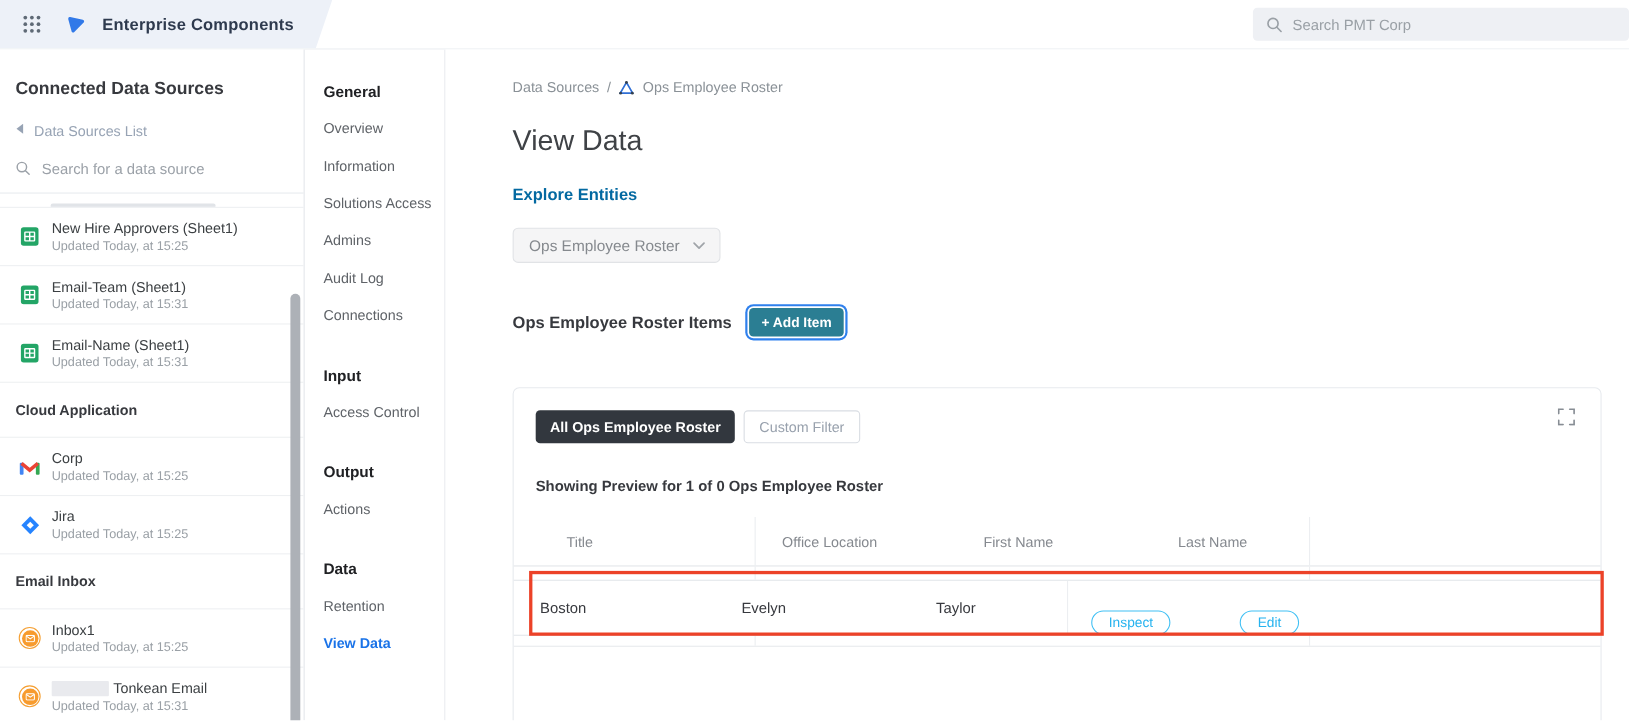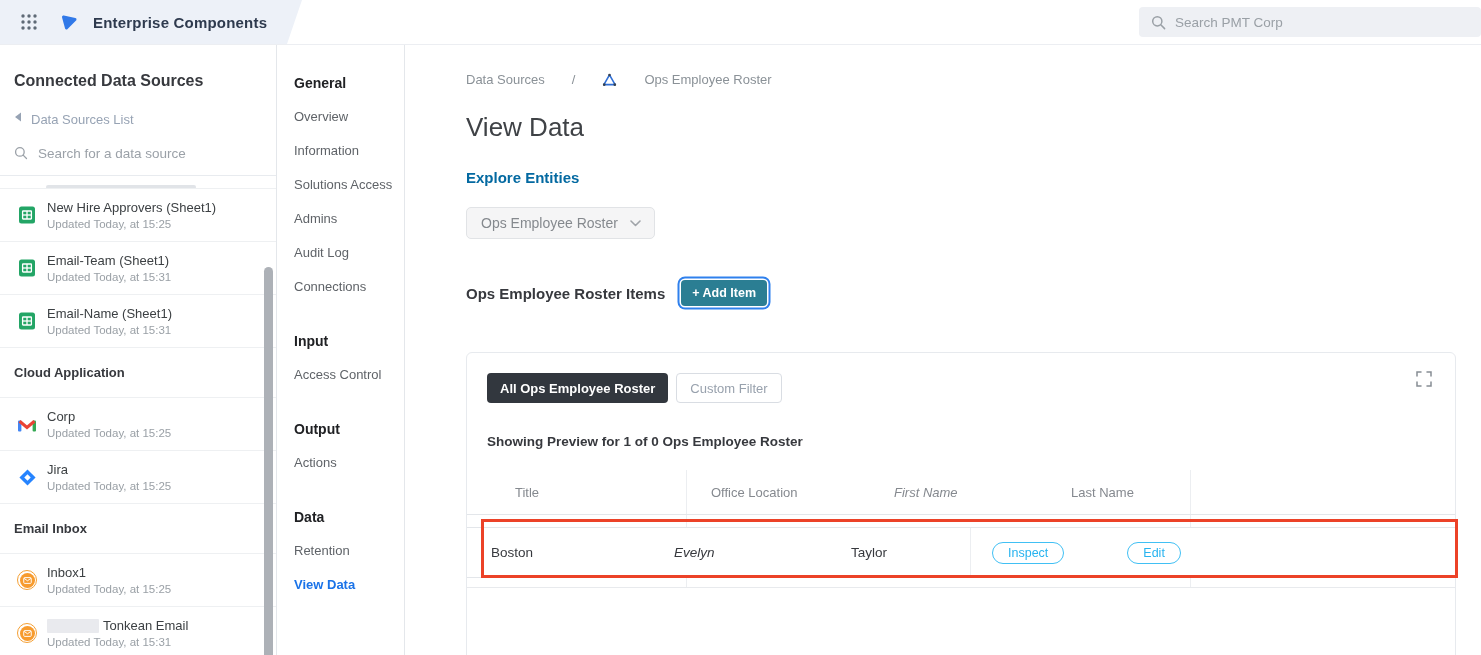--- a/index.html
+++ b/index.html
@@ -51,21 +51,21 @@
   
   .menu { width:128px; flex:0 0 128px; border-right:1px solid #e4e7eb; padding:30px 0 0 17px; background:#fff; }
   .menu-section-title { font-size:14px; font-weight:700; color:#202124; line-height:16px; }
   .menu-section-title + .menu-item { margin-top:18px; }
   .menu-item { font-size:13px; color:#5f6368; line-height:16px; margin-top:18px; cursor:pointer; white-space:nowrap; }
   .menu-item.active { color:#1a73e8; font-weight:700; }
   .menu-gap { margin-top:38px; }
 
   
   .content { position:relative; flex:1; padding:27px 0 0 61px; background:#fff; }
-  .breadcrumb { display:flex; align-items:center; font-size:13px; color:#8a9197;gap:20px; }
+  .breadcrumb { display:flex; align-items:center; font-size:13px; color:#8a9197; }
   .breadcrumb .crumb-link { cursor:pointer; }
   .breadcrumb .sep { margin:0 7px; }
   .breadcrumb .crumb-icon { margin-right:7px; display:flex; }
   .page-title { margin-top:24px; font-size:26px; font-weight:500; color:#3f4246; line-height:32px; }
   .explore-heading { margin-top:27px; font-size:15px; font-weight:700; color:#0369a1; line-height:16px; }
   .entity-select { margin-top:21px; width:189px; height:32px; background:#f5f5f6; border:1px solid #e1e3e6;
     border-radius:5px; display:flex; align-items:center; justify-content:space-between; padding:0 13px 0 14px;
     font-size:14px; color:#85898e; cursor:pointer; }
   .items-row { margin-top:41px; display:flex; align-items:center; }
   .items-heading { font-size:15px; font-weight:700; color:#37393e; }
@@ -84,23 +84,23 @@
   .preview-text { margin-top:31px; font-size:13.5px; font-weight:700; color:#37393e; }
 
   .table { margin-top:21px; margin-left:-20px; width:988px; }
   .trow { display:flex; }
   .th-row { height:45px; align-items:center; border-bottom:1px solid #e3e6ea; color:#85898f; font-size:13px; font-weight:500; }
   .spacer-row { height:13px; border-bottom:1px solid #e3e6ea; }
   .data-row { height:50px; align-items:center; border-bottom:1px solid #e3e6ea; color:#37393e; font-size:13.5px; }
   .filler-row { height:10px; border-bottom:1px solid #e8eaed; }
   .c1 { width:220px; padding-left:48px; border-right:1px solid #eceef1; height:100%; display:flex; align-items:center; }
   .c2 { width:183px; padding-left:24px; height:100%; display:flex; align-items:center; }
-  .c3 { width:177px; padding-left:24px; height:100%; display:flex; align-items:center;font-style:italic; }
+  .c3 { width:177px; padding-left:24px; height:100%; display:flex; align-items:center; }
   .c4 { width:144px; padding-left:24px; border-right:1px solid #eceef1; height:100%; display:flex; align-items:center; }
-  .c5 { flex:1; height:100%; display:flex; align-items:center; padding-left:21px; }
+  .c5 { flex:1; height:100%; display:flex; align-items:flex-end; padding-left:21px; }
   .pill-btn { height:22px; padding:0 15px; background:#fff; border:1px solid #41c0f4; color:#27b3ef;
     border-radius:12px; font-family:"Liberation Sans",sans-serif; font-size:12.5px; cursor:pointer; }
   .pill-btn + .pill-btn { margin-left:63px; }
 
   .annotation-rect { position:absolute; left:481px; top:519px; width:977px; height:59px;
     border:3px solid #ec4228; pointer-events:none; z-index:5; }
 </style>
 </head>
 <body>
 

